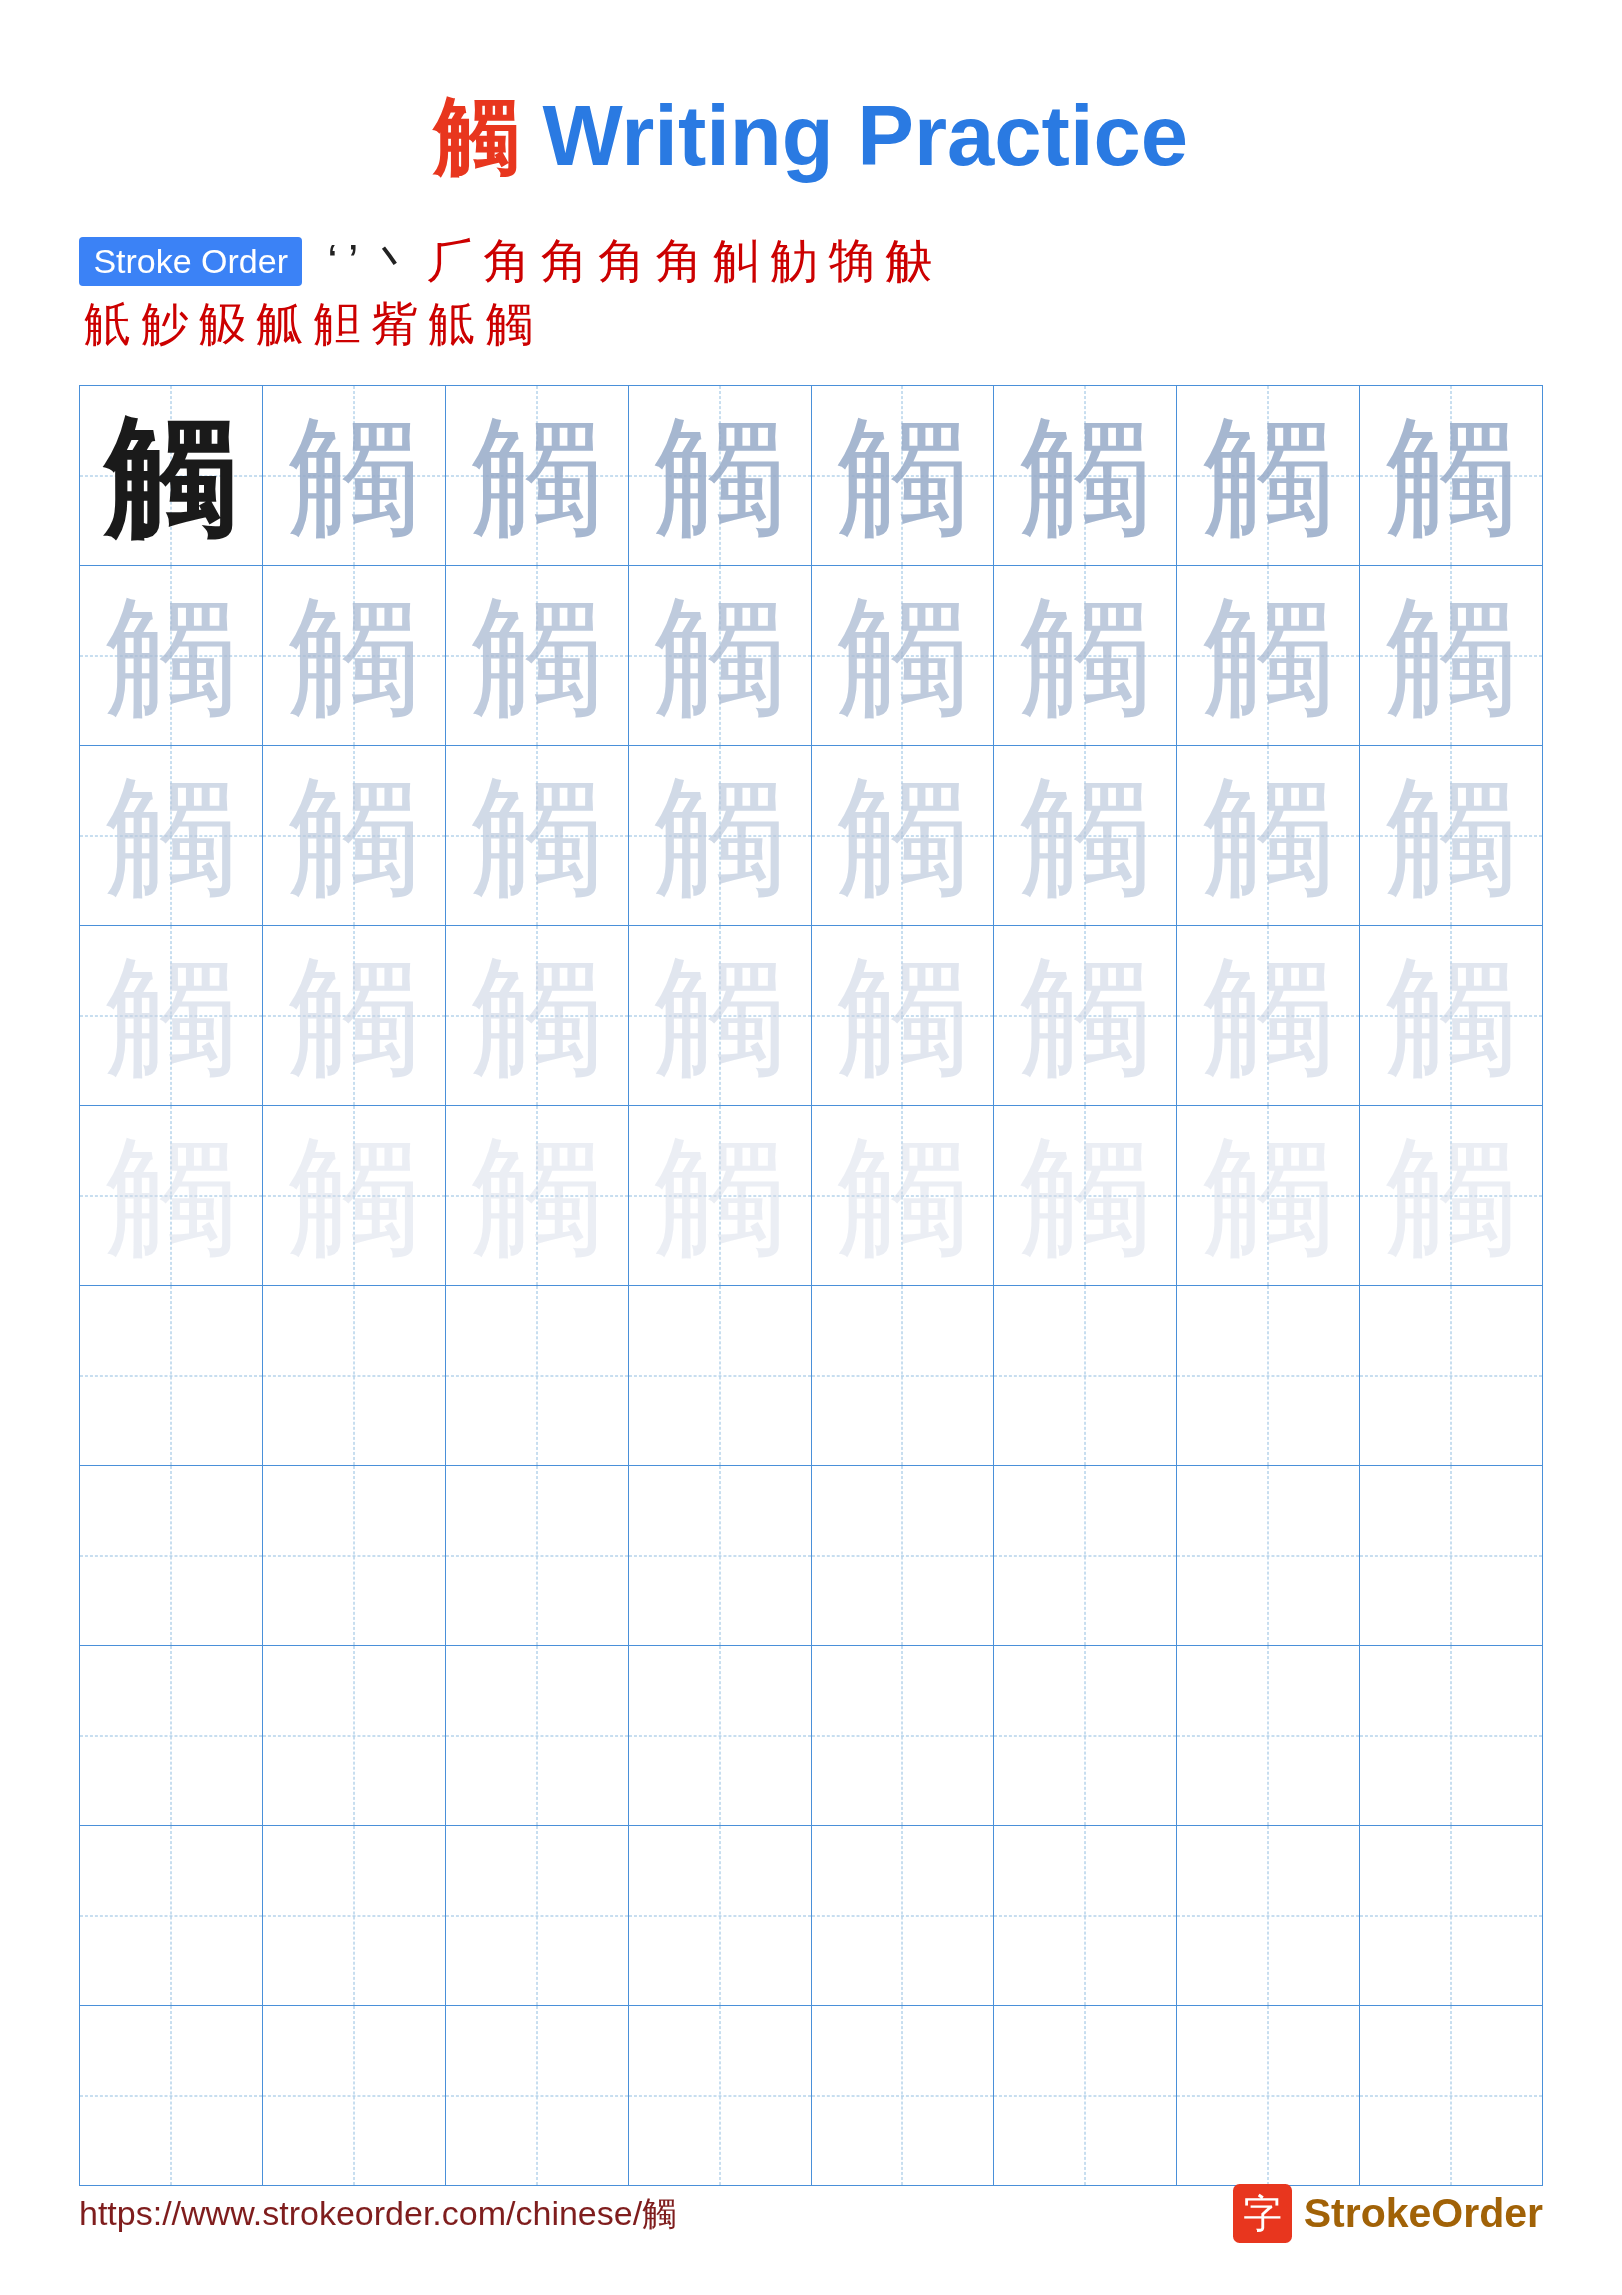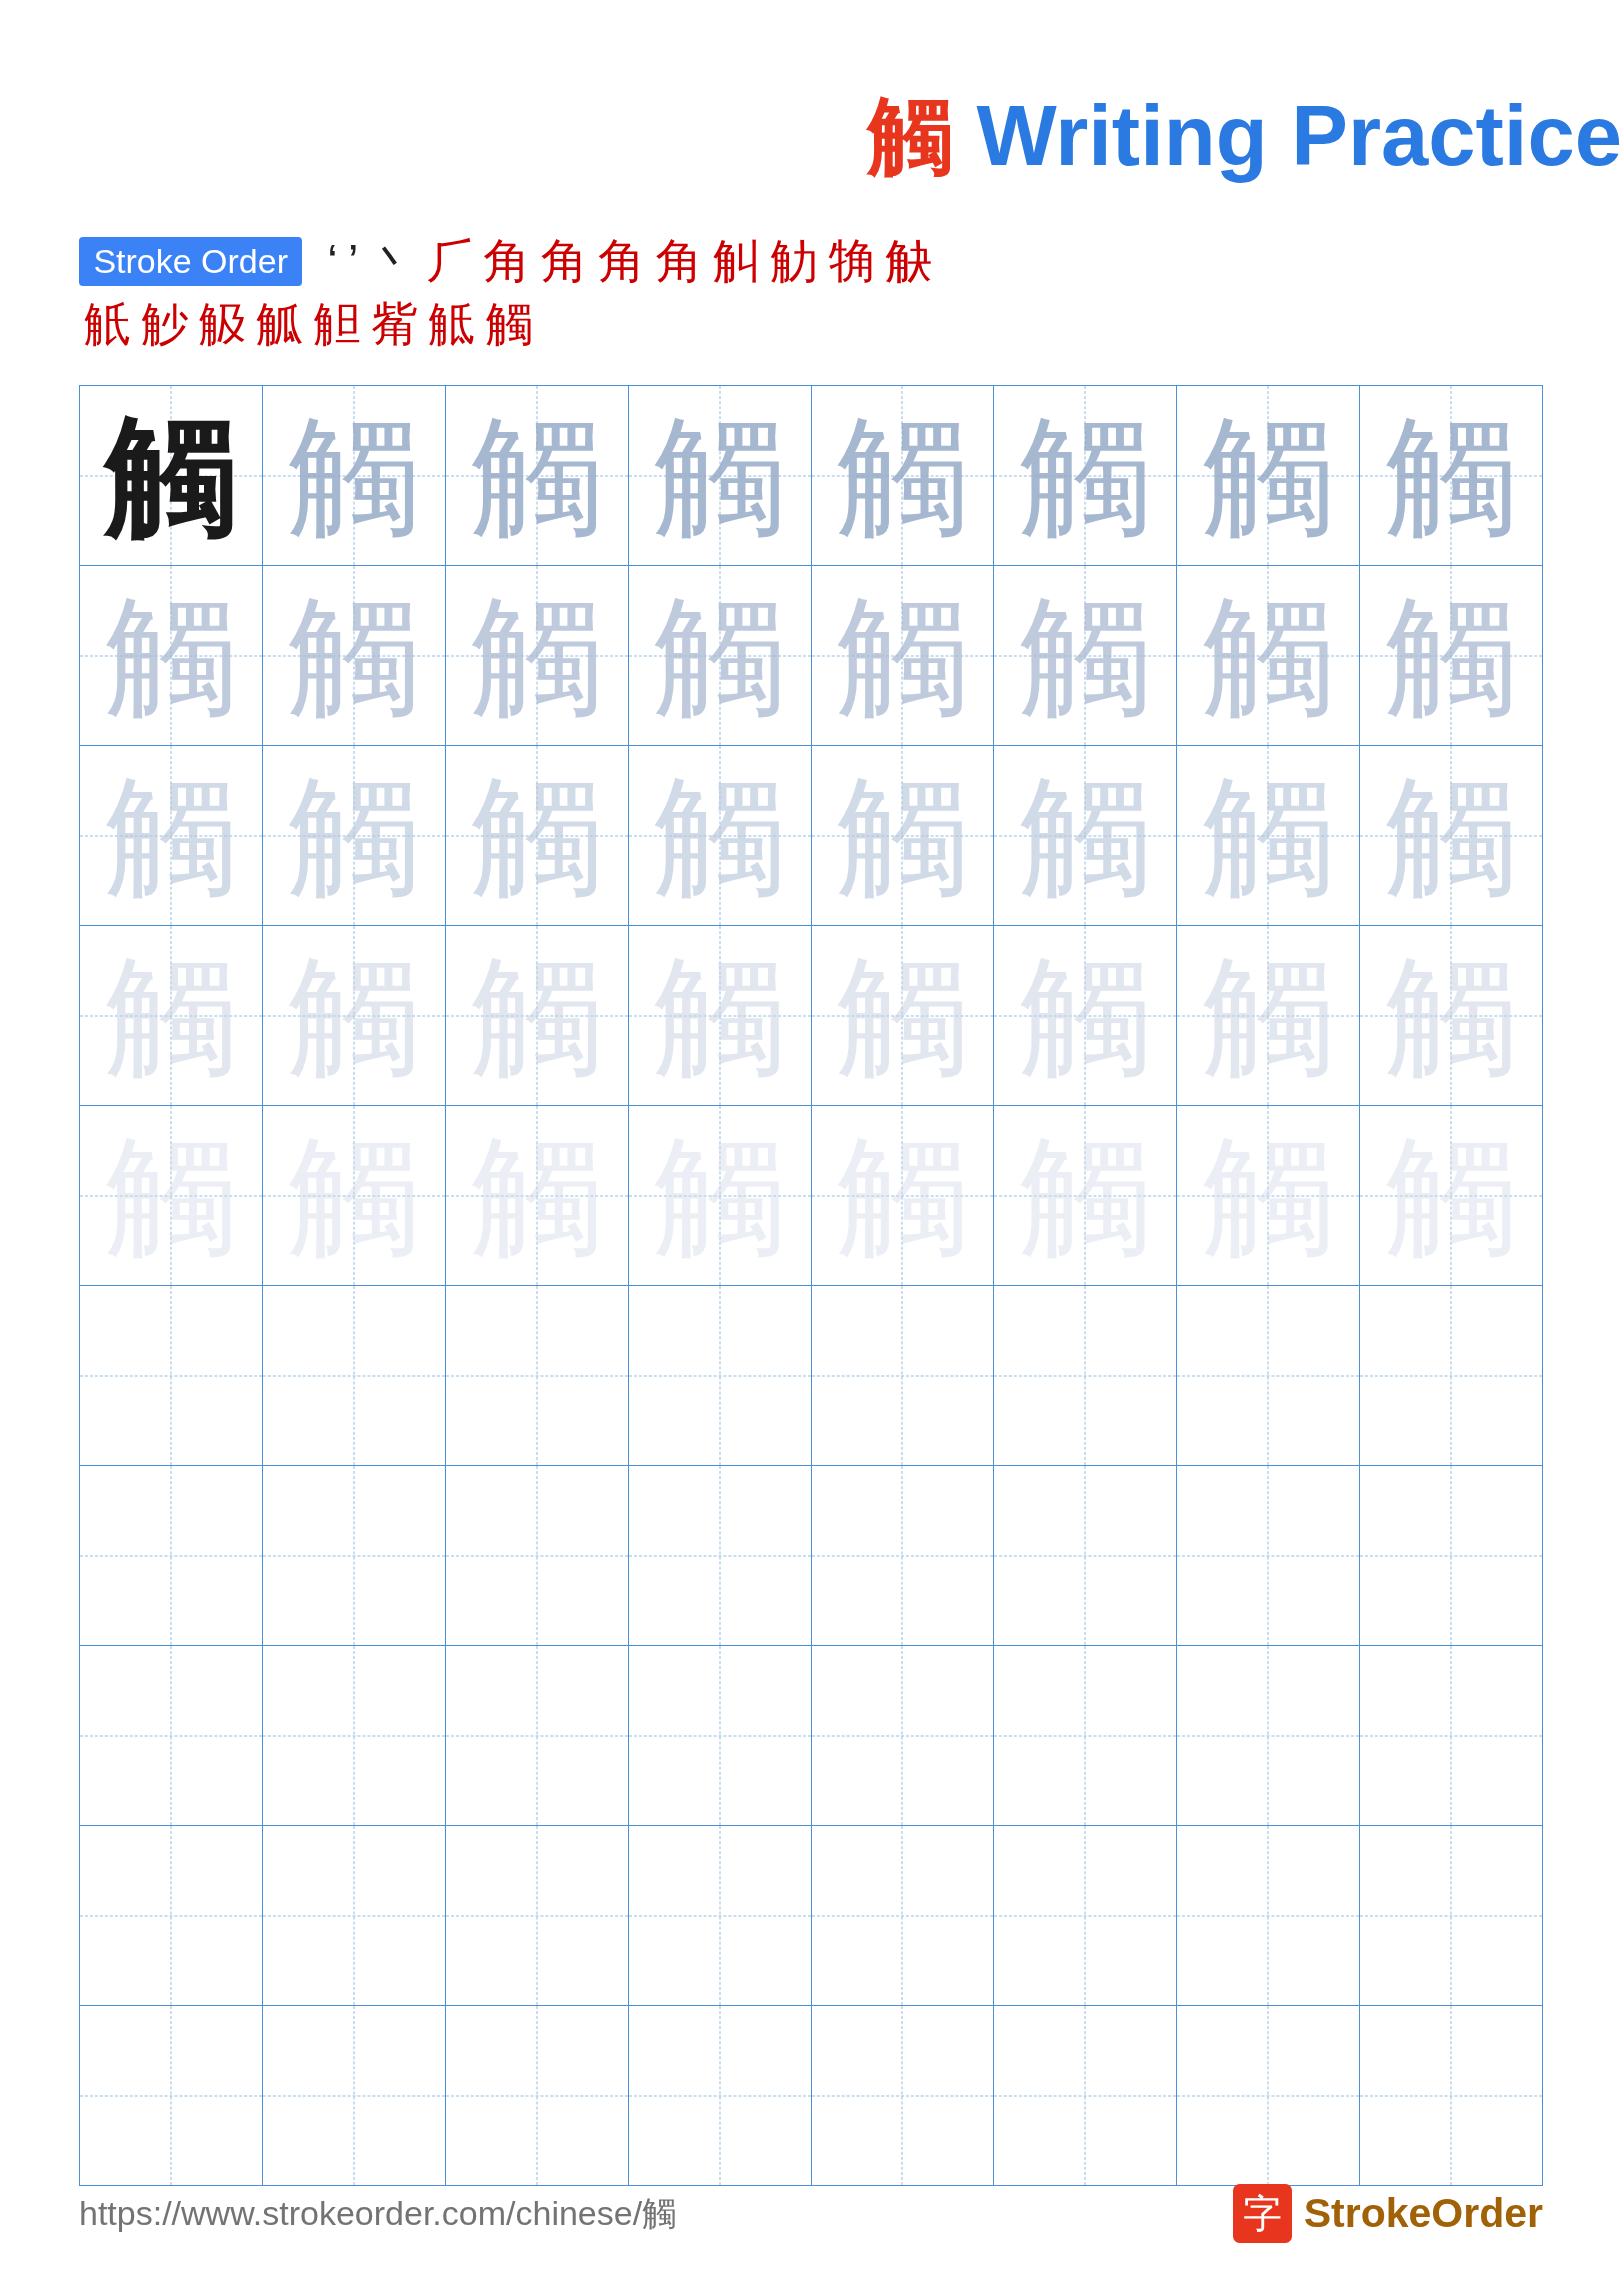--- a/index.html
+++ b/index.html
@@ -6,21 +6,21 @@
     body {
       width: 1622px;
       height: 2295px;
       background: #ffffff;
       font-family: 'Arial', sans-serif;
       position: relative;
       overflow: hidden;
     }
 
     .page-title {
-      text-align: right;
+      text-align: center;
       padding-top: 79px;
       margin-bottom: 39px;
     }
 
     .title-char {
       font-size: 85px;
       color: #e8361e;
       font-weight: bold;
     }
 
@@ -164,21 +164,21 @@
       left: 0;
       right: 0;
       display: flex;
       align-items: center;
       justify-content: space-between;
       padding: 0 79px;
     }
 
     .footer-url {
       font-size: 34px;
-      color: #737373;
+      color: #7f1d1d;
       text-decoration: none;
     }
 
     .footer-logo {
       display: flex;
       align-items: center;
       gap: 11.8px;
     }
 
     .footer-logo-icon {

